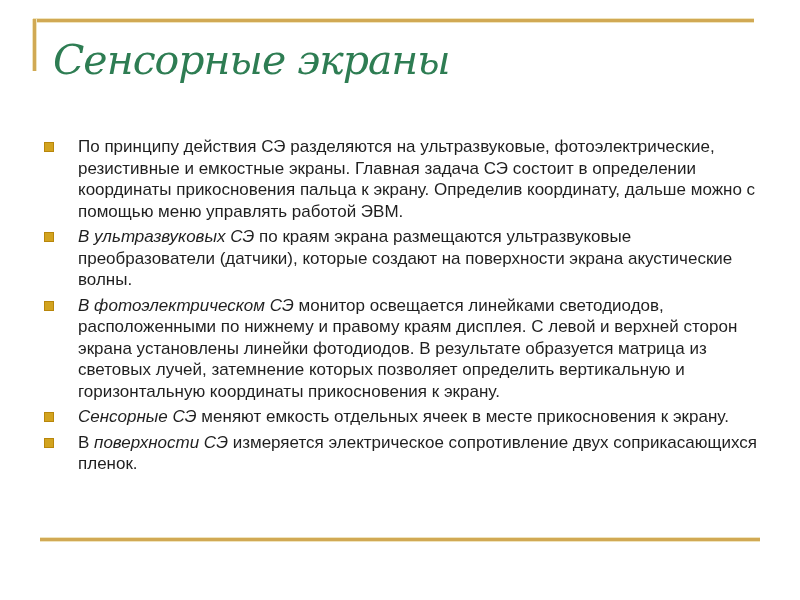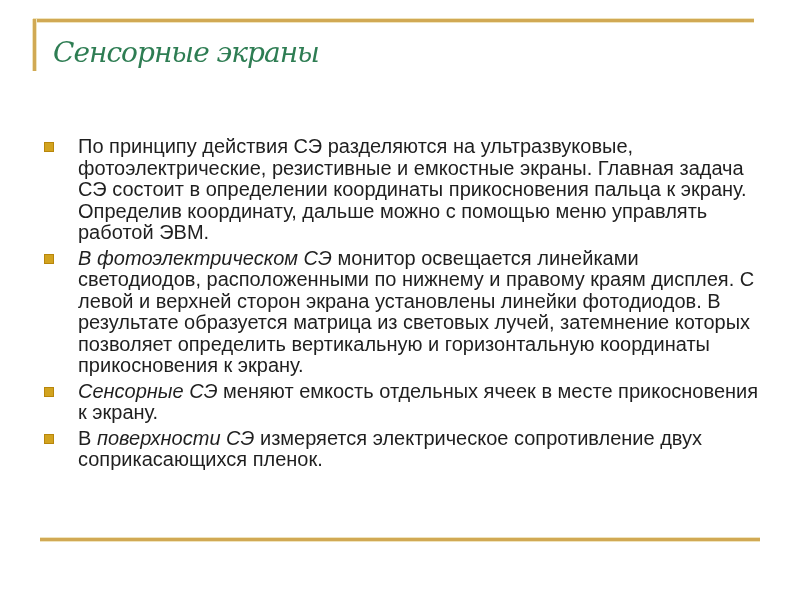--- a/index.html
+++ b/index.html
@@ -44,36 +44,36 @@
     box-shadow: 0 1px 0 #f0e4bd, 0 -1px 0 #f0e4bd;
   }
   .slide-title {
     position: absolute;
     left: 53px;
     top: 36px;
     margin: 0;
     font-family: "DejaVu Serif", "Liberation Serif", serif;
     font-style: italic;
     font-weight: normal;
-    font-size: 28px;
+    font-size: 41px;
     line-height: 1.2;
     color: #2e7d53;
     letter-spacing: -1px;
     white-space: nowrap;
   }
   .bullet-list {
     position: absolute;
     left: 45px;
     top: 136px;
     width: 722px;
     margin: 0;
     padding: 0;
     list-style: none;
     color: #1f1f1f;
-    font-size: 20px;
+    font-size: 17px;
     line-height: 21.5px;
   }
   .bullet-item {
     position: relative;
     padding-left: 33px;
     margin: 0 0 4px 0;
     max-width: 688px;
   }
   .bullet-square {
     position: absolute;
@@ -93,18 +93,19 @@
 </style>
 </head>
 <body>
 
 <div class="slide" style="background: rgb(255, 255, 255);">
   <div class="accent-top" style="background-color: rgb(209, 169, 84);"></div>
   <div class="accent-left" style="background-color: rgb(209, 169, 84);"></div>
   <h1 class="slide-title" style="color: rgb(46, 125, 83);">Сенсорные экраны</h1>
   <ul class="bullet-list" style="color: rgb(31, 31, 31);">
       <li class="bullet-item"><span class="bullet-square" style="background-color: rgb(210, 163, 31);"></span><span class="seg-regular">По принципу действия СЭ разделяются на ультразвуковые, фотоэлектрические, резистивные и емкостные экраны. Главная задача СЭ состоит в определении координаты прикосновения пальца к экрану. Определив координату, дальше можно с помощью меню управлять работой ЭВМ.</span></li>
+      <li class="bullet-item"><span class="bullet-square" style="background-color: rgb(210, 163, 31);"></span><span class="seg-italic">В ультразвуковых СЭ</span><span class="seg-regular"> по краям экрана размещаются ультразвуковые преобразователи (датчики), которые создают на поверхности экрана акустические волны.</span></li>
       <li class="bullet-item"><span class="bullet-square" style="background-color: rgb(210, 163, 31);"></span><span class="seg-italic">В фотоэлектрическом СЭ</span><span class="seg-regular"> монитор освещается линейками светодиодов, расположенными по нижнему и правому краям дисплея. С левой и верхней сторон экрана установлены линейки фотодиодов. В результате образуется матрица из световых лучей, затемнение которых позволяет определить вертикальную и горизонтальную координаты прикосновения к экрану.</span></li>
       <li class="bullet-item"><span class="bullet-square" style="background-color: rgb(210, 163, 31);"></span><span class="seg-italic">Сенсорные СЭ</span><span class="seg-regular"> меняют емкость отдельных ячеек в месте прикосновения к экрану.</span></li>
       <li class="bullet-item"><span class="bullet-square" style="background-color: rgb(210, 163, 31);"></span><span class="seg-regular">В </span><span class="seg-italic">поверхности СЭ</span><span class="seg-regular"> измеряется электрическое сопротивление двух соприкасающихся пленок.</span></li>
     </ul>
   <div class="accent-bottom" style="background-color: rgb(209, 169, 84);"></div>
 </div>
 
 </body></html>

